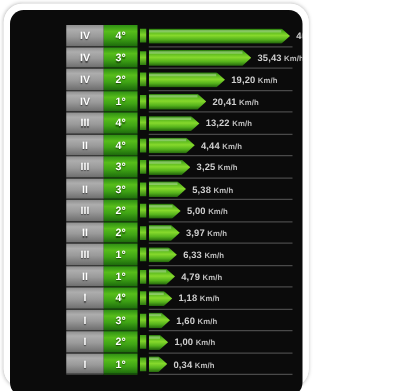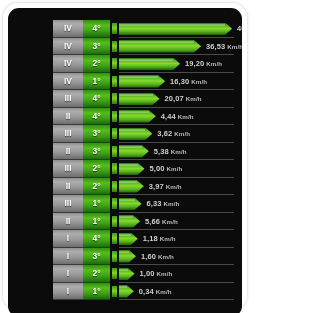--- a/index.html
+++ b/index.html
@@ -179,21 +179,21 @@
         </div>
         <div class="row">
           <div class="cell-roman">IV</div>
           <div class="cell-degree">3°</div>
           <div class="nub"></div>
           <div class="bar-wrap" style="width: 82px;">
             <div class="bar">
               <div class="bar-hl"></div>
             </div>
           </div>
-          <div class="value-label" style="left: 153px;"><span>36,53</span><span class="value-unit">Km/h</span></div>
+          <div class="value-label" style="left: 153px;"><span>35,43</span><span class="value-unit">Km/h</span></div>
           <div class="row-sep"></div>
         </div>
         <div class="row">
           <div class="cell-roman">IV</div>
           <div class="cell-degree">2°</div>
           <div class="nub"></div>
           <div class="bar-wrap" style="width: 61px;">
             <div class="bar">
               <div class="bar-hl"></div>
             </div>
@@ -203,33 +203,33 @@
         </div>
         <div class="row">
           <div class="cell-roman">IV</div>
           <div class="cell-degree">1°</div>
           <div class="nub"></div>
           <div class="bar-wrap" style="width: 46px;">
             <div class="bar">
               <div class="bar-hl"></div>
             </div>
           </div>
-          <div class="value-label" style="left: 117px;"><span>16,30</span><span class="value-unit">Km/h</span></div>
+          <div class="value-label" style="left: 117px;"><span>20,41</span><span class="value-unit">Km/h</span></div>
           <div class="row-sep"></div>
         </div>
         <div class="row">
           <div class="cell-roman">III</div>
           <div class="cell-degree">4°</div>
           <div class="nub"></div>
           <div class="bar-wrap" style="width: 40.5px;">
             <div class="bar">
               <div class="bar-hl"></div>
             </div>
           </div>
-          <div class="value-label" style="left: 111.5px;"><span>20,07</span><span class="value-unit">Km/h</span></div>
+          <div class="value-label" style="left: 111.5px;"><span>13,22</span><span class="value-unit">Km/h</span></div>
           <div class="row-sep"></div>
         </div>
         <div class="row">
           <div class="cell-roman">II</div>
           <div class="cell-degree">4°</div>
           <div class="nub"></div>
           <div class="bar-wrap" style="width: 36.8px;">
             <div class="bar">
               <div class="bar-hl"></div>
             </div>
@@ -239,21 +239,21 @@
         </div>
         <div class="row">
           <div class="cell-roman">III</div>
           <div class="cell-degree">3°</div>
           <div class="nub"></div>
           <div class="bar-wrap" style="width: 33.3px;">
             <div class="bar">
               <div class="bar-hl"></div>
             </div>
           </div>
-          <div class="value-label" style="left: 104.3px;"><span>3,62</span><span class="value-unit">Km/h</span></div>
+          <div class="value-label" style="left: 104.3px;"><span>3,25</span><span class="value-unit">Km/h</span></div>
           <div class="row-sep"></div>
         </div>
         <div class="row">
           <div class="cell-roman">II</div>
           <div class="cell-degree">3°</div>
           <div class="nub"></div>
           <div class="bar-wrap" style="width: 29.8px;">
             <div class="bar">
               <div class="bar-hl"></div>
             </div>
@@ -299,21 +299,21 @@
         </div>
         <div class="row">
           <div class="cell-roman">II</div>
           <div class="cell-degree">1°</div>
           <div class="nub"></div>
           <div class="bar-wrap" style="width: 21px;">
             <div class="bar">
               <div class="bar-hl"></div>
             </div>
           </div>
-          <div class="value-label" style="left: 92px;"><span>5,66</span><span class="value-unit">Km/h</span></div>
+          <div class="value-label" style="left: 92px;"><span>4,79</span><span class="value-unit">Km/h</span></div>
           <div class="row-sep"></div>
         </div>
         <div class="row">
           <div class="cell-roman">I</div>
           <div class="cell-degree">4°</div>
           <div class="nub"></div>
           <div class="bar-wrap" style="width: 18.8px;">
             <div class="bar">
               <div class="bar-hl"></div>
             </div>

